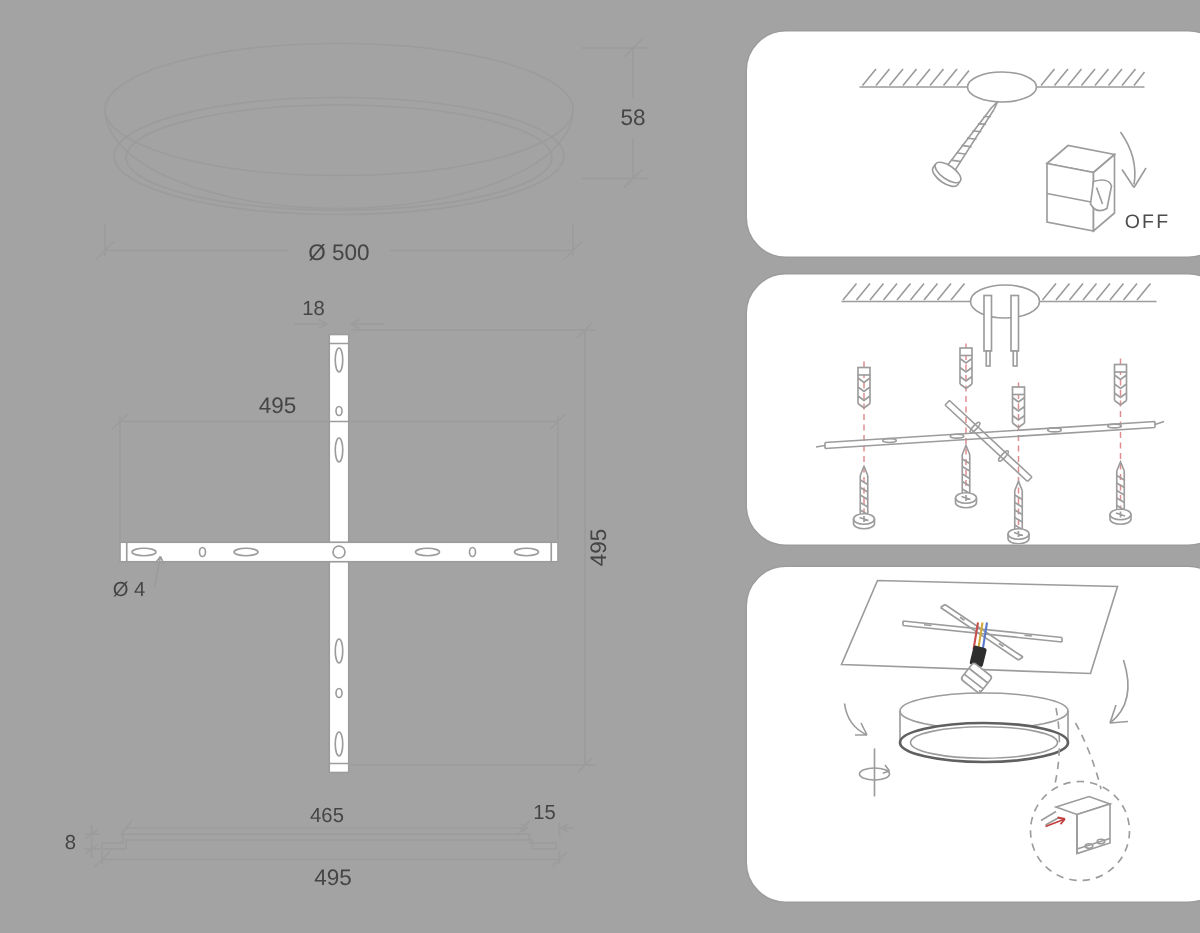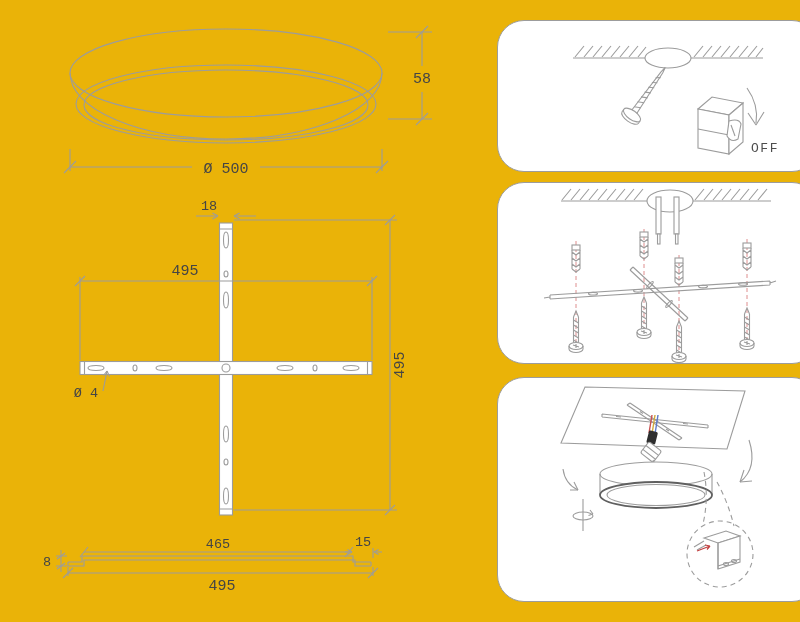--- a/index.html
+++ b/index.html
@@ -1,17 +1,17 @@
 <!DOCTYPE html>
 <html><head>
 <meta charset="utf-8">
 <style>
   html,body{margin:0;padding:0;background:#fff;}
-  #stage{position:relative;width:800px;height:622px;background:#eab308;overflow:hidden;
-         font-family:Liberation Mono, monospace;}
+  #stage{position:relative;width:800px;height:622px;background:#a3a3a3;overflow:hidden;
+         font-family:Liberation Sans, sans-serif;}
   .panel{position:absolute;border:1.3px solid #9c9c9c;border-radius:27px;background:#fff;margin-left:44px;}
   .panel svg{position:absolute;left:0;top:0;}
   svg text{fill:#454545;}
   .dimtext{font-size:15px;}
   .dimtext-sm{font-size:13.5px;}
   .offtext{font-size:13px;letter-spacing:1.5px;fill:#4d4d4d;}
   .ln{stroke:#9c9c9c;stroke-width:1.1;fill:none;}
   .lnw{stroke:#9c9c9c;stroke-width:1.1;fill:#ffffff;}
   .lnd{stroke:#606060;stroke-width:1.8;fill:#ffffff;}
   .red-dash{stroke:#de8e8e;stroke-width:1;fill:none;stroke-dasharray:4 3;}

